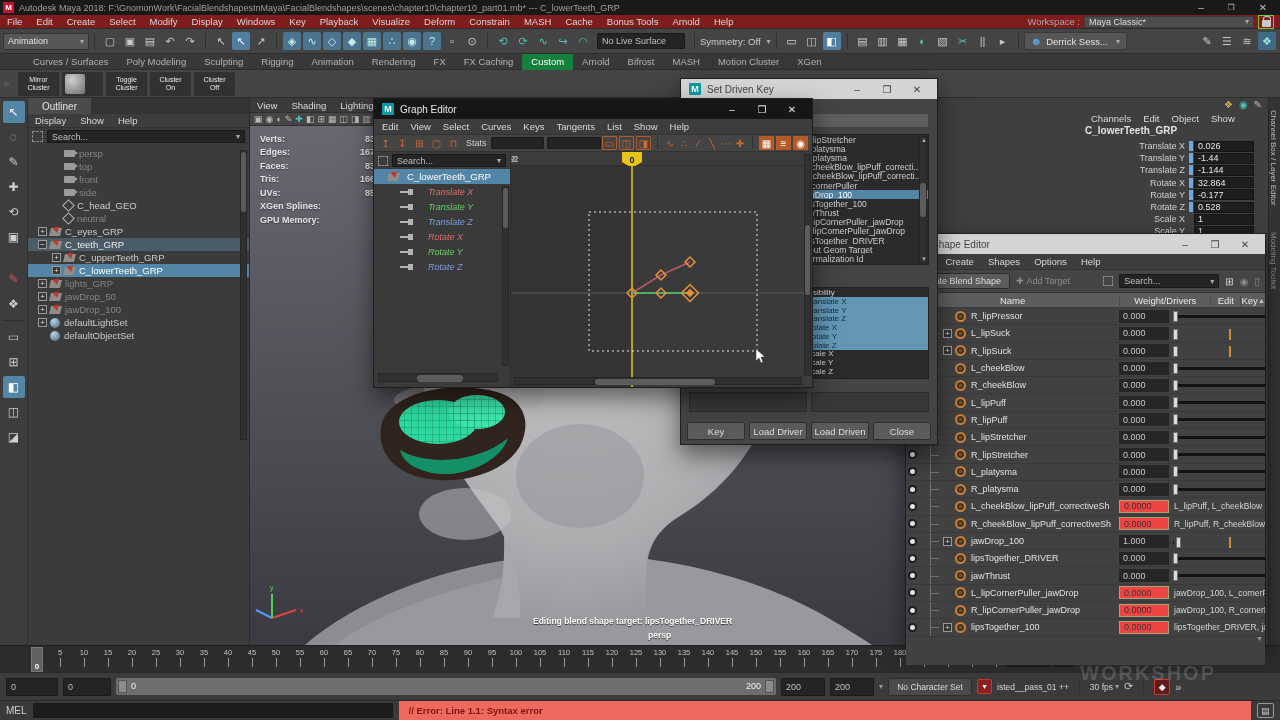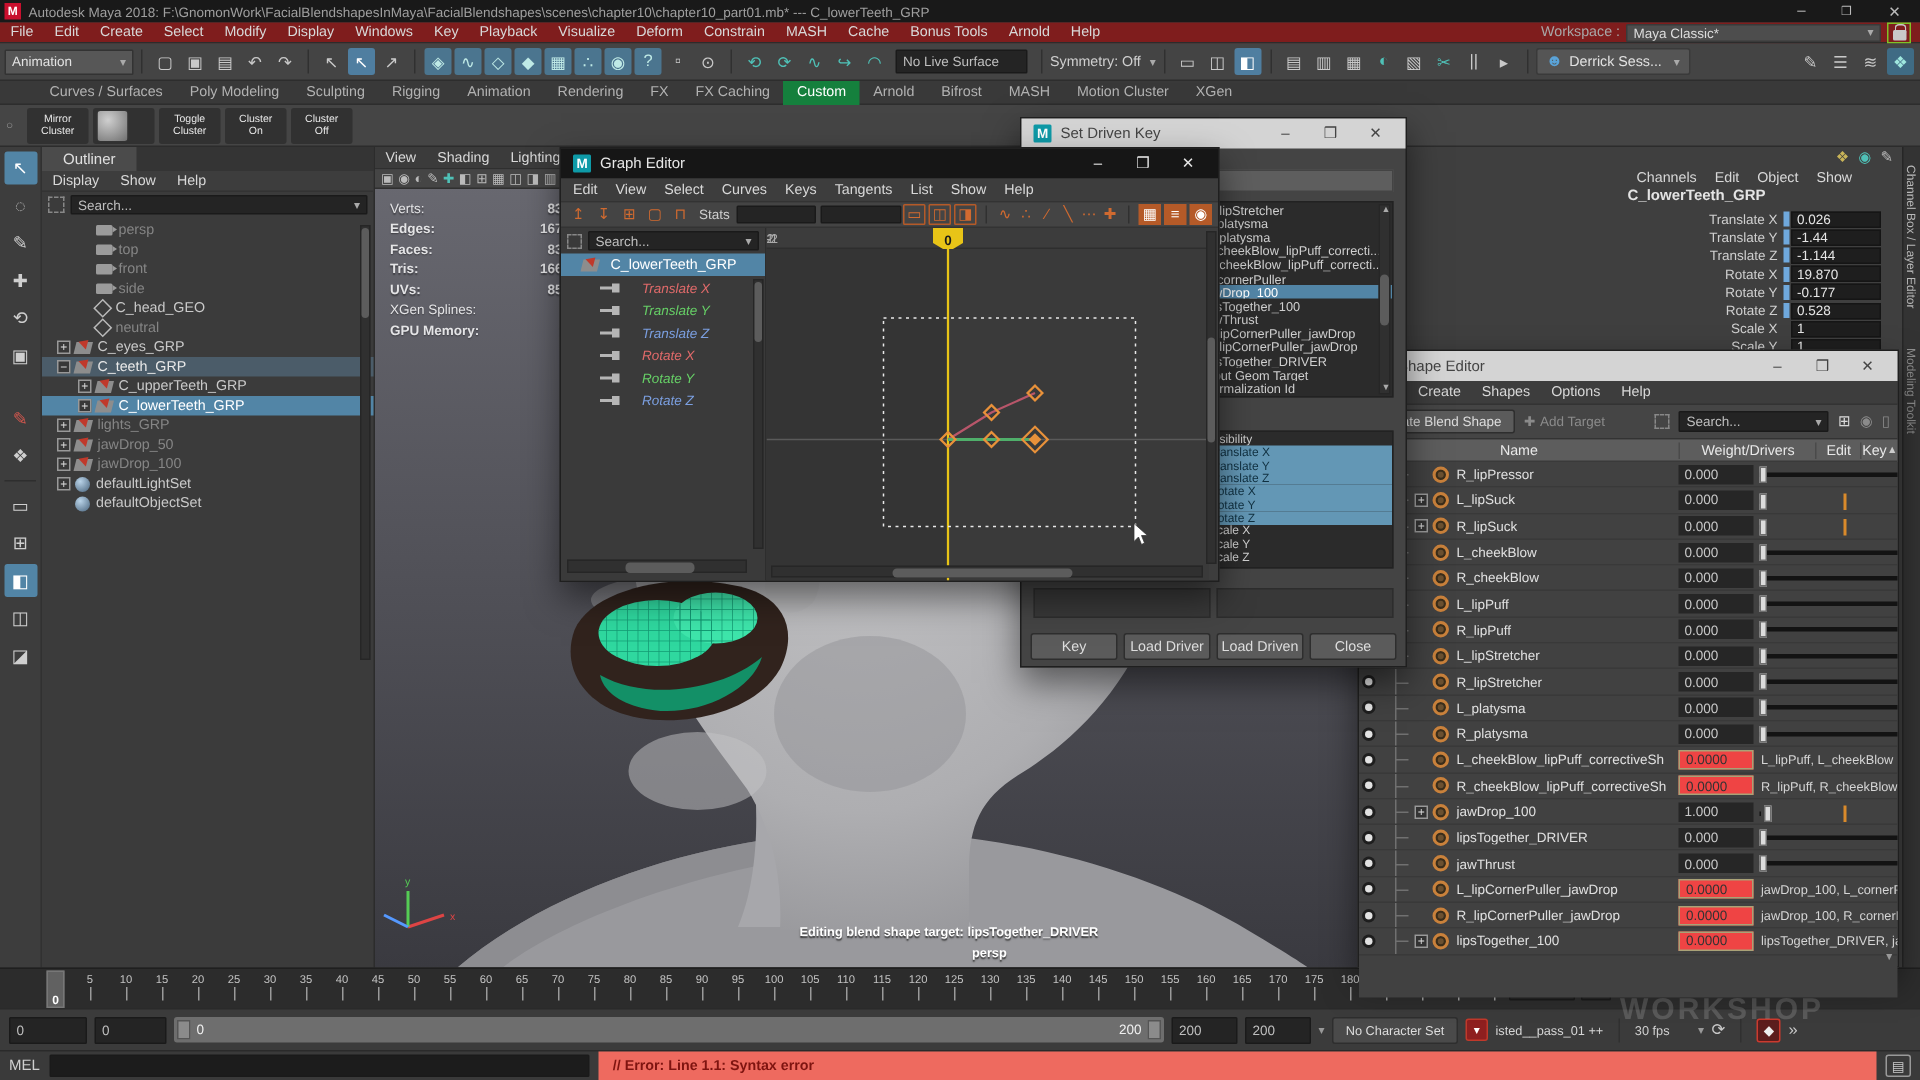--- a/index.html
+++ b/index.html
@@ -518,21 +518,21 @@
       <span style="color:#bbb;font-size:9px">▦</span>
       <span style="color:#bbb;font-size:9px">◫</span>
       <span style="color:#bbb;font-size:9px">◨</span>
       <span style="color:#bbb;font-size:9px">▥</span>
       <span style="color:#bbb;font-size:9px">▭</span>
     </div>
     
     <div class="abs" style="left:10px;top:34px;width:130px">
 
         <div class="fx" style="height:13.5px;font-size:9px;color:#e4e4e6;text-shadow:0 1px 1px rgba(0,0,0,.4)">
-          <span style="font-weight:normal">Verts:</span>
+          <span style="font-weight:bold">Verts:</span>
           <span style="margin-left:auto;font-weight:bold">83921</span>
         </div>
 
         <div class="fx" style="height:13.5px;font-size:9px;color:#e4e4e6;text-shadow:0 1px 1px rgba(0,0,0,.4)">
           <span style="font-weight:bold">Edges:</span>
           <span style="margin-left:auto;font-weight:bold">167345</span>
         </div>
 
         <div class="fx" style="height:13.5px;font-size:9px;color:#e4e4e6;text-shadow:0 1px 1px rgba(0,0,0,.4)">
           <span style="font-weight:bold">Faces:</span>
@@ -543,21 +543,21 @@
           <span style="font-weight:bold">Tris:</span>
           <span style="margin-left:auto;font-weight:bold">166876</span>
         </div>
 
         <div class="fx" style="height:13.5px;font-size:9px;color:#e4e4e6;text-shadow:0 1px 1px rgba(0,0,0,.4)">
           <span style="font-weight:bold">UVs:</span>
           <span style="margin-left:auto;font-weight:bold">85954</span>
         </div>
 
         <div class="fx" style="height:13.5px;font-size:9px;color:#e4e4e6;text-shadow:0 1px 1px rgba(0,0,0,.4)">
-          <span style="font-weight:normal">XGen Splines:</span>
+          <span style="font-weight:bold">XGen Splines:</span>
           <span style="margin-left:auto;font-weight:bold"></span>
         </div>
 
         <div class="fx" style="height:13.5px;font-size:9px;color:#e4e4e6;text-shadow:0 1px 1px rgba(0,0,0,.4)">
           <span style="font-weight:bold">GPU Memory:</span>
           <span style="margin-left:auto;font-weight:bold">11 2</span>
         </div>
       </div>
     <div class="abs tt" style="left:283px;top:518px;font-size:8.5px;font-weight:bold;color:#fff;text-shadow:0 1px 1px #333">Editing blend shape target: lipsTogether_DRIVER</div>
     <div class="abs tt" style="left:398px;top:532px;font-size:8.5px;font-weight:bold;color:#fff;text-shadow:0 1px 1px #333">persp</div>
@@ -593,21 +593,21 @@
 
         <div class="cb-attr k">
           <span class="lab">Translate Z</span>
           <span class="key"></span>
           <span class="v">-1.144</span>
         </div>
 
         <div class="cb-attr k">
           <span class="lab">Rotate X</span>
           <span class="key"></span>
-          <span class="v">19.870</span>
+          <span class="v">32.864</span>
         </div>
 
         <div class="cb-attr k">
           <span class="lab">Rotate Y</span>
           <span class="key"></span>
           <span class="v">-0.177</span>
         </div>
 
         <div class="cb-attr k">
           <span class="lab">Rotate Z</span>
@@ -888,21 +888,21 @@
     <span class="fld" style="width:44px;height:18px">
         <span>200</span>
       </span>
     <span style="color:#999;font-size:8px">▾</span>
     <span class="btn" style="width:84px;height:18px;font-size:8.5px;background:#4a4a4a">
       <span>No Character Set</span>
     </span>
     <span style="width:15px;height:15px;background:#8e1f1f;border:1px solid #c0392b;border-radius:2px;display:flex;align-items:center;justify-content:center;color:#fff;font-size:8px">▾</span>
     <span class="tt" style="font-size:8.5px;color:#d5d5d5">isted__pass_01 ++</span>
     <span class="sep"></span>
-    <span class="fx" style="gap:19px">
+    <span class="fx" style="gap:2px">
       <span style="font-size:8.5px;color:#cfcfcf">30 fps</span>
       <span style="color:#999;font-size:8px">▾</span>
     </span>
     <span style="color:#c9c9c9;font-size:11px">⟳</span>
     <span class="sep"></span>
     <span style="width:16px;height:16px;background:#5c1d1d;border:1px solid #cc3a2e;border-radius:2px;display:flex;align-items:center;justify-content:center;color:#eee;font-size:9px">◆</span>
     <span style="color:#c9c9c9;font-size:11px">»</span>
   </div>
 
   <div class="abs fx" style="left:0;top:700px;width:1280px;height:20px;background:#3a3a3a;border-top:1px solid #2a2a2a;padding:0 6px;gap:6px">

